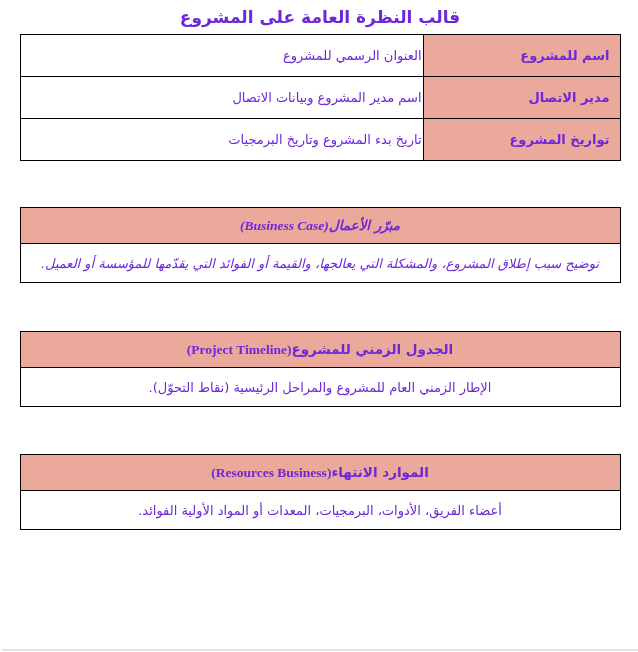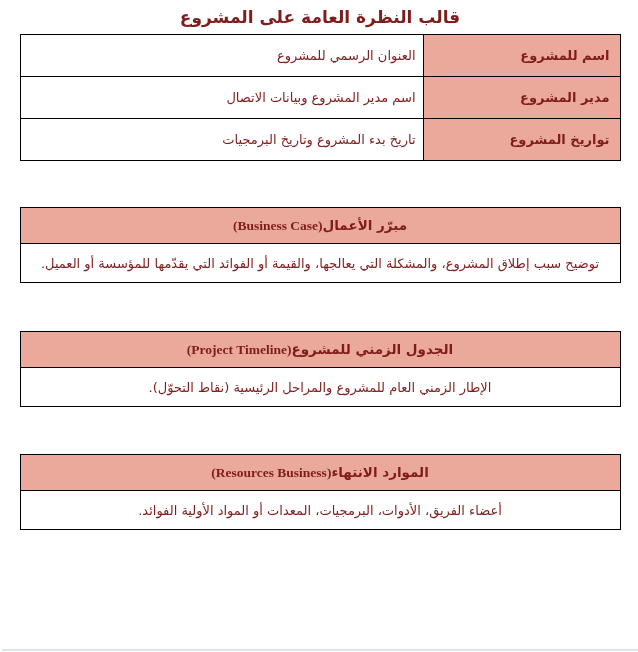--- a/index.html
+++ b/index.html
@@ -7,21 +7,21 @@
     padding: 0;
     background: #ffffff;
   }
   .page {
     width: 636px;
     height: 652px;
     position: relative;
     overflow: hidden;
     background: #ffffff;
     font-family: "DejaVu Sans", sans-serif;
-    color: #7f1d1d;
+    color: #6d28d9;
     direction: rtl;
   }
   .doc-title {
     margin: 0;
     padding-top: 5px;
     height: 24px;
     text-align: center;
     font-size: 17px;
     font-weight: bold;
     line-height: 24px;
@@ -41,21 +41,21 @@
     height: 41px;
   }
   .info-table td.label {
     width: 176px;
     background: #EAA99A;
     font-weight: bold;
     padding: 0 10px;
     text-align: right;
   }
   .info-table td.value {
-    padding: 0 7px;
+    padding: 0 1px;
     text-align: right;
   }
   
   .section-table td {
     border: 1.4px solid #000000;
     vertical-align: middle;
     text-align: center;
   }
   .section-table .sec-header {
     background: #EAA99A;
@@ -72,21 +72,21 @@
     font-family: "Liberation Serif", serif;
     font-weight: bold;
   }
   .misspelled {
     text-decoration-line: underline;
     text-decoration-style: wavy;
     text-decoration-color: #C00000;
     text-decoration-thickness: 1px;
     text-underline-offset: 4px;
   }
-  .mt-s1 { margin-top: 46px; }
+  .mt-s1 { margin-top: 46px; font-style: italic; }
   .mt-s2 { margin-top: 46px; }
   .mt-s3 { margin-top: 48px; }
   .mt-s4 { margin-top: 47px; }
   .page-edge {
     position: absolute;
     bottom: 1px;
     left: 0;
     width: 100%;
     height: 2px;
     background: #dfe5ea;
@@ -99,21 +99,21 @@
 
   <h1 class="doc-title">قالب النظرة العامة على المشروع</h1>
 
   <table class="info-table">
     <tbody>
       <tr>
         <td class="label">اسم للمشروع</td>
         <td class="value">العنوان الرسمي للمشروع</td>
       </tr>
       <tr>
-        <td class="label">مدير المشروع</td>
+        <td class="label">مدير الاتصال</td>
         <td class="value">اسم مدير المشروع وبيانات الاتصال</td>
       </tr>
       <tr>
         <td class="label">تواريخ المشروع</td>
         <td class="value">تاريخ بدء المشروع وتاريخ البرمجيات</td>
       </tr>
     </tbody>
   </table>
 
   <table class="section-table mt-s1">

